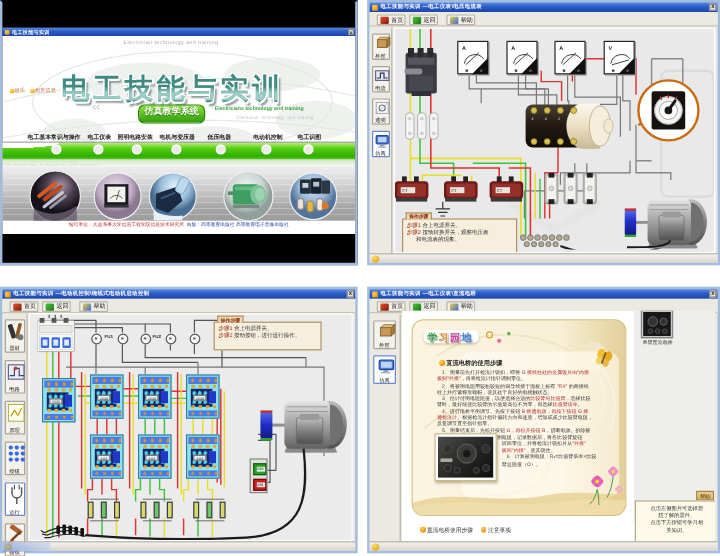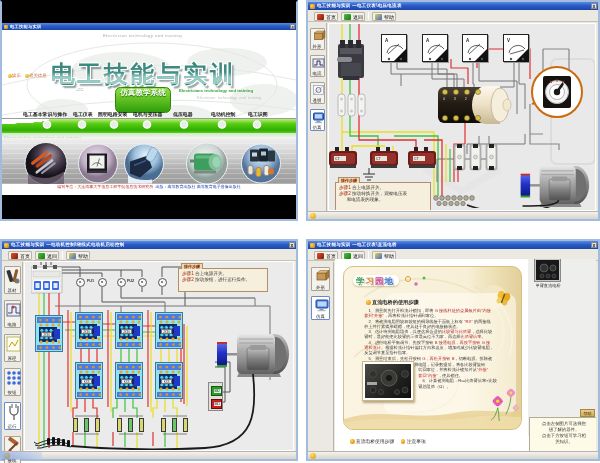--- a/index.html
+++ b/index.html
@@ -74,21 +74,21 @@
    <div class="abs" style="left:6px;top:43px;font-size:4.4px;color:#c06a3a;white-space:nowrap;">
      <span style="display:inline-block;width:4px;height:4px;border-radius:50%;background:radial-gradient(circle at 35% 30%,#ffe060,#e09010);vertical-align:-0.5px;"></span>娱乐
      <span style="display:inline-block;width:4px;height:4px;border-radius:50%;background:radial-gradient(circle at 35% 30%,#ffe060,#e09010);vertical-align:-0.5px;margin-left:3px;"></span>相关信息
    </div>
    <div class="abs" style="left:49px;top:28px;width:200px;font-size:23.5px;font-weight:bold;color:#3e8a80;
      letter-spacing:3px;white-space:nowrap;
      text-shadow:-1px -1px 0 #fff,1px -1px 0 #fff,-1px 1px 0 #fff,1px 1px 0 #fff,2.5px 3px 1.5px rgba(70,90,90,.6);">电工技能与实训</div>
    <div class="abs" style="left:49px;top:42px;width:220px;font-size:23.5px;font-weight:bold;color:#a8d8d0;
      letter-spacing:3px;white-space:nowrap;height:12px;overflow:hidden;opacity:.85;-webkit-mask-image:linear-gradient(transparent,#000 45%);"><span style="position:relative;top:-14px;display:inline-block;">电工技能与实训</span></div>
    <div class="abs" style="left:74px;top:57px;font-size:4.2px;color:#8a9a98;">-CC</div>
-   <div class="abs" style="left:113px;top:57px;width:56px;height:26px;border-radius:5.5px;
+   <div class="abs" style="left:113px;top:57px;width:56px;height:16px;border-radius:5.5px;
       background:linear-gradient(#8ee03c,#2f9e0a);border:1px solid #2a8a08;color:#fff;font-weight:bold;
       font-size:7.6px;text-align:center;line-height:10.5px;white-space:nowrap;text-shadow:0 1px 1px #1a6a00;">仿真教学系统</div>
    <div class="abs" style="left:177px;top:58px;font-size:4.3px;font-weight:bold;color:#3aa03a;white-space:nowrap;">Electricians technology and training</div>
    <div class="abs" style="left:195px;top:65px;font-size:4px;color:#c2c8c6;white-space:nowrap;">Electrician&nbsp;&nbsp;technology&nbsp;&nbsp;and&nbsp;&nbsp;training</div>
    <div class="abs" style="left:0;top:81px;width:294px;font-size:4.9px;font-weight:bold;color:#1a1a1a;white-space:nowrap;">
      <span class="abs" style="left:21px;">电工基本常识与操作</span>
      <span class="abs" style="left:71px;">电工仪表</span>
      <span class="abs" style="left:96px;">照明电路安装</span>
      <span class="abs" style="left:131px;">电机与变压器</span>
      <span class="abs" style="left:171px;">低压电器</span>

